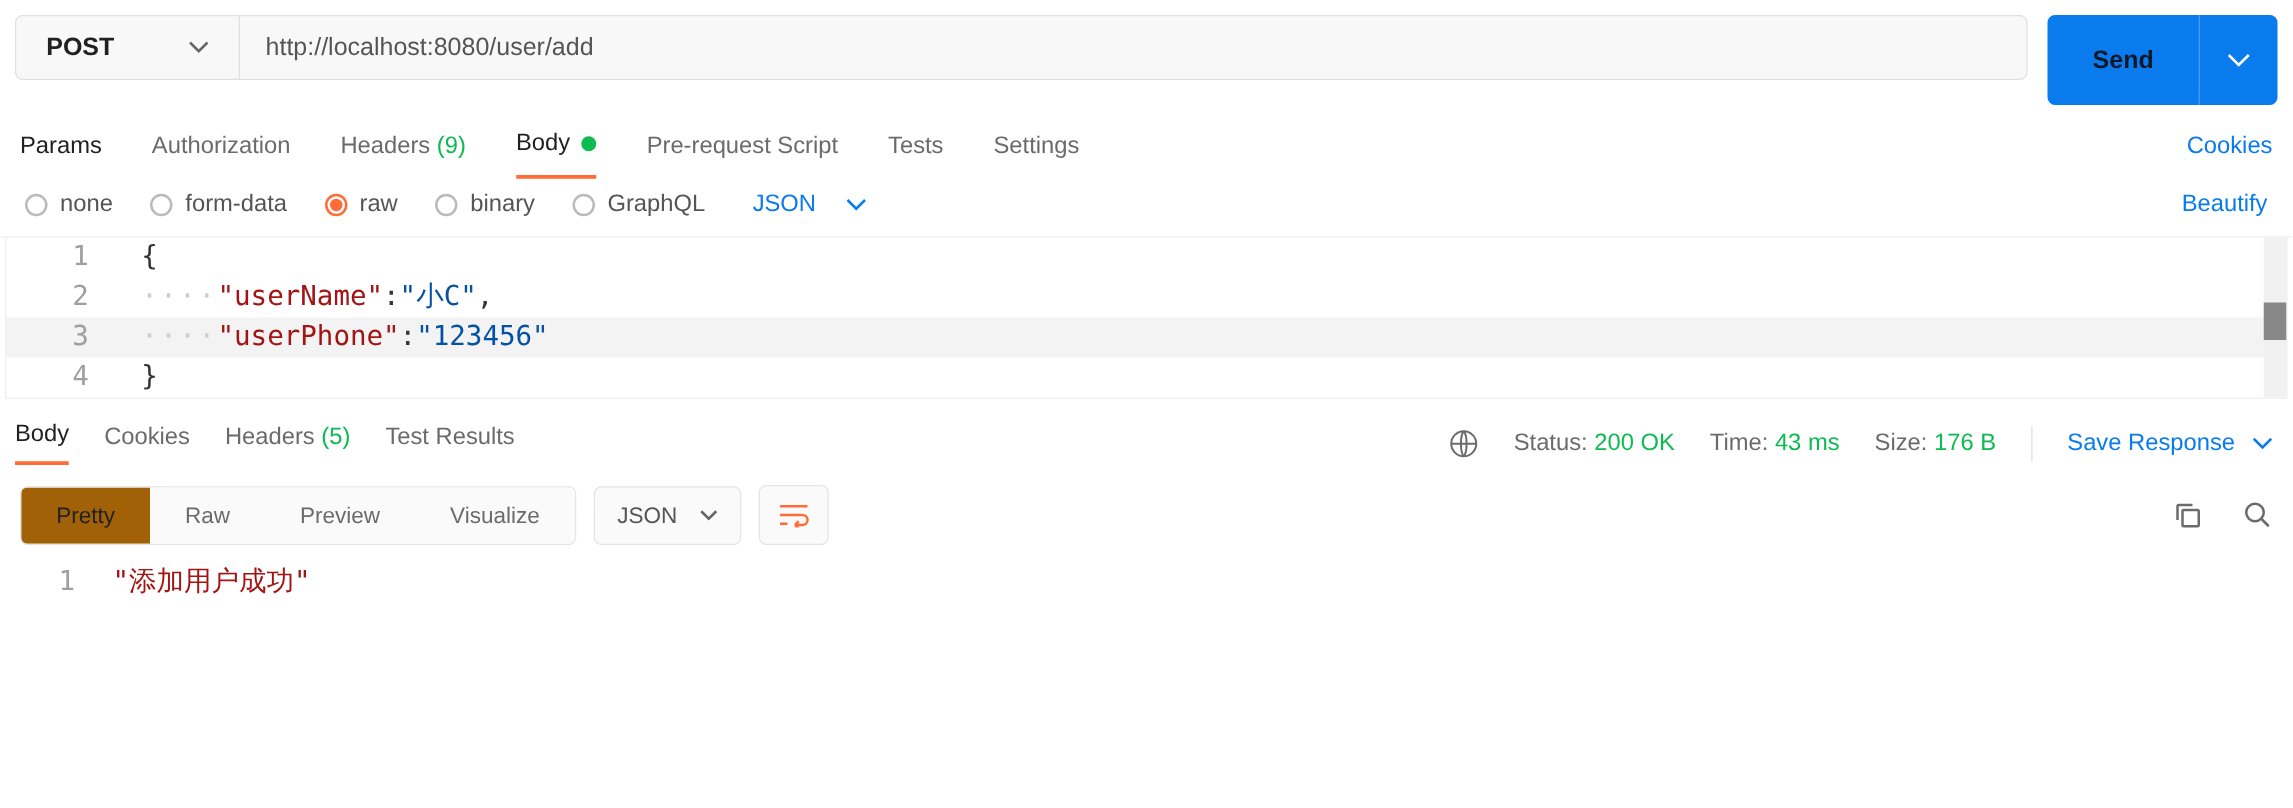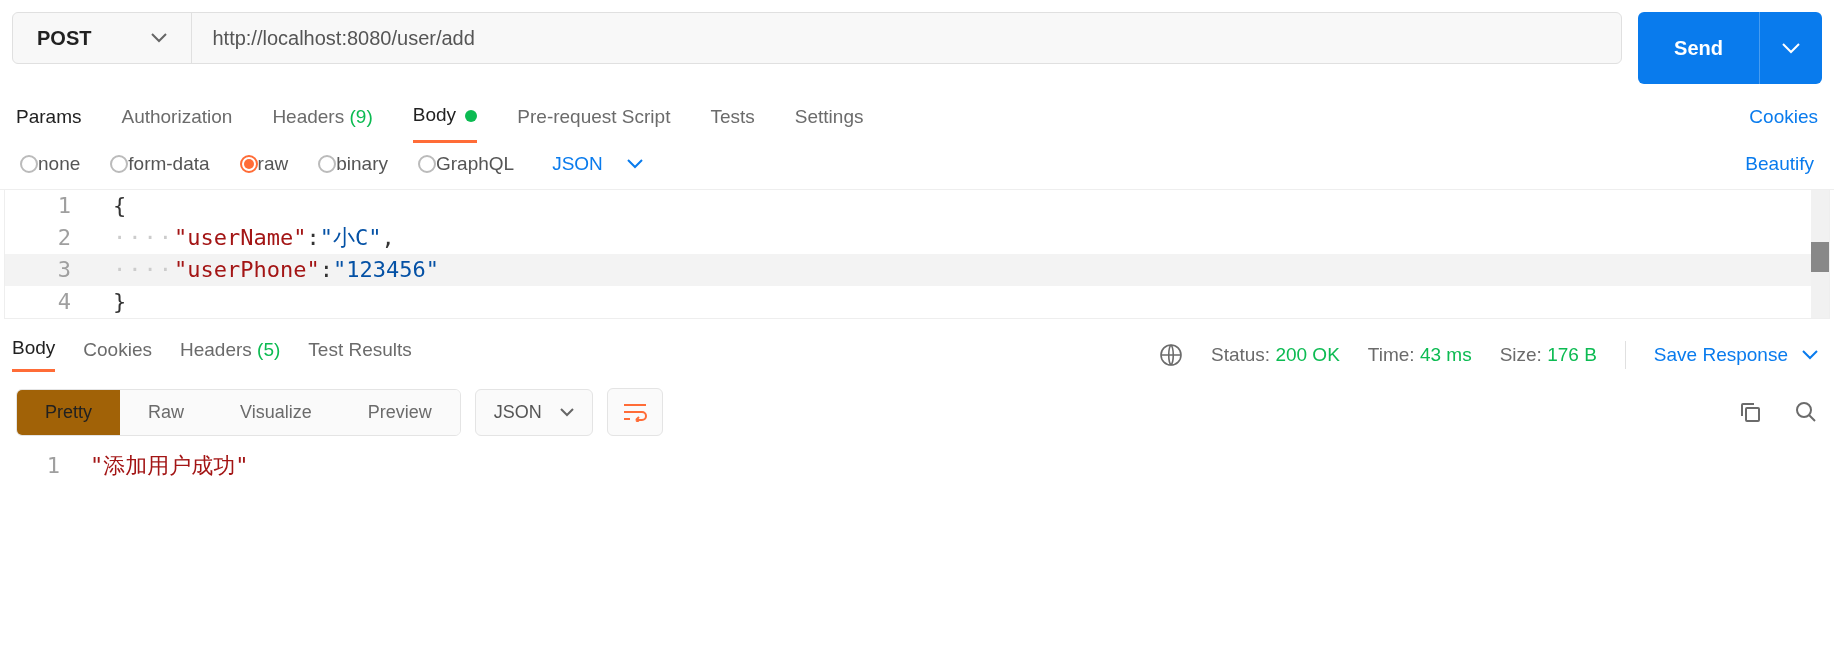--- a/index.html
+++ b/index.html
@@ -3,38 +3,38 @@
 <meta charset="utf-8">
 <style>
 * { box-sizing: border-box; margin: 0; padding: 0; }
 body { font-family: -apple-system, BlinkMacSystemFont, "Segoe UI", sans-serif; font-size: 14px; color: #212121; background: #fff; width: 1834px; }
 
 
 .url-bar { display: flex; gap: 16px; padding: 12px 12px 8px 12px; }
 .url-combo { display: flex; flex: 1; border: 1px solid #e0e0e0; border-radius: 6px; background: #f8f8f8; height: 52px; }
 .method-select { display: flex; align-items: center; gap: 60px; padding: 0 24px; border-right: 1px solid #e0e0e0; font-size: 20px; font-weight: 600; cursor: pointer; }
 .url-input { flex: 1; border: none; background: transparent; font-size: 20px; padding: 0 20px; color: #555; outline: none; }
-.send-btn { display: flex; align-items: center; background: #097bed; color: #ffffff; border-radius: 6px; overflow: hidden; height: 72px; }
+.send-btn { display: flex; align-items: center; background: #097bed; color: #0f172a; border-radius: 6px; overflow: hidden; height: 72px; }
 .send-label { padding: 0 36px; font-size: 20px; font-weight: 600; cursor: pointer; }
 .send-divider { width: 1px; height: 100%; background: rgba(255,255,255,0.25); }
 .send-caret { padding: 0 22px; display: flex; align-items: center; cursor: pointer; }
 
 
 .req-tabs { display: flex; align-items: center; padding: 12px 16px 0 16px; gap: 40px; font-size: 19px; color: #6b6b6b; }
 .req-tabs .tab { padding-bottom: 14px; cursor: pointer; }
 .req-tabs .tab.dark { color: #212121; }
 .req-tabs .tab.active { color: #212121; font-weight: 500; border-bottom: 3px solid #ff6c37; }
 .tab .count { color: #0cbb52; }
 .tab .dot { display: inline-block; width: 12px; height: 12px; border-radius: 50%; background: #0cbb52; margin-left: 4px; vertical-align: middle; }
 .spacer { flex: 1; }
 .cookies-link { color: #097bed; font-weight: 500; padding-bottom: 14px; cursor: pointer; }
 
 
 .body-types { display: flex; align-items: center; padding: 10px 20px 14px 20px; gap: 30px; font-size: 19px; color: #555; border-bottom: 1px solid #eee; }
-.radio { display: flex; align-items: center; cursor: pointer; text-align: right; }
+.radio { display: flex; align-items: center; gap: 10px; cursor: pointer; text-align: right; }
 .radio .circle { width: 18px; height: 18px; border-radius: 50%; border: 2px solid #bbb; }
 .radio.selected .circle { border-color: #ff6c37; display: flex; align-items: center; justify-content: center; }
 .radio.selected .circle::after { content: ""; width: 10px; height: 10px; border-radius: 50%; background: #ff6c37; }
 .format-select { display: flex; align-items: center; gap: 24px; color: #097bed; cursor: pointer; margin-left: 8px; }
 .beautify { color: #097bed; cursor: pointer; }
 
 
 .editor { border: 1px solid #eee; border-top: none; margin: 0 4px; font-family: Menlo, Monaco, Consolas, monospace; font-size: 22px; position: relative; }
 .editor-line { display: flex; line-height: 32px; }
 .editor-line .ln { width: 100px; text-align: right; padding-right: 34px; color: #9f9f9f; }
@@ -195,22 +195,22 @@
     <svg width="16" height="10" viewBox="0 0 16 10">
         <path d="M1 1l7 7 7-7" stroke="#097bed" stroke-width="2" fill="none"></path>
       </svg>
   </div>
 </div>
 
 <div class="resp-fmt-row">
   <div class="seg">
     <div class="seg-btn active">Pretty</div>
     <div class="seg-btn">Raw</div>
+    <div class="seg-btn">Preview</div>
     <div class="seg-btn">Visualize</div>
-    <div class="seg-btn">Preview</div>
   </div>
   <div class="fmt-pill">
     <span>JSON</span>
     <svg width="14" height="9" viewBox="0 0 14 9">
         <path d="M1 1l6 6 6-6" stroke="#666" stroke-width="2" fill="none"></path>
       </svg>
   </div>
   <div class="wrap-btn">
     <svg width="26" height="20" viewBox="0 0 26 20" fill="none" stroke="#ff6c37" stroke-width="2">
         <path d="M2 3h22M2 10h18a4 4 0 010 8h-6m0 0l3-3m-3 3l3 3M2 17h6"></path>

